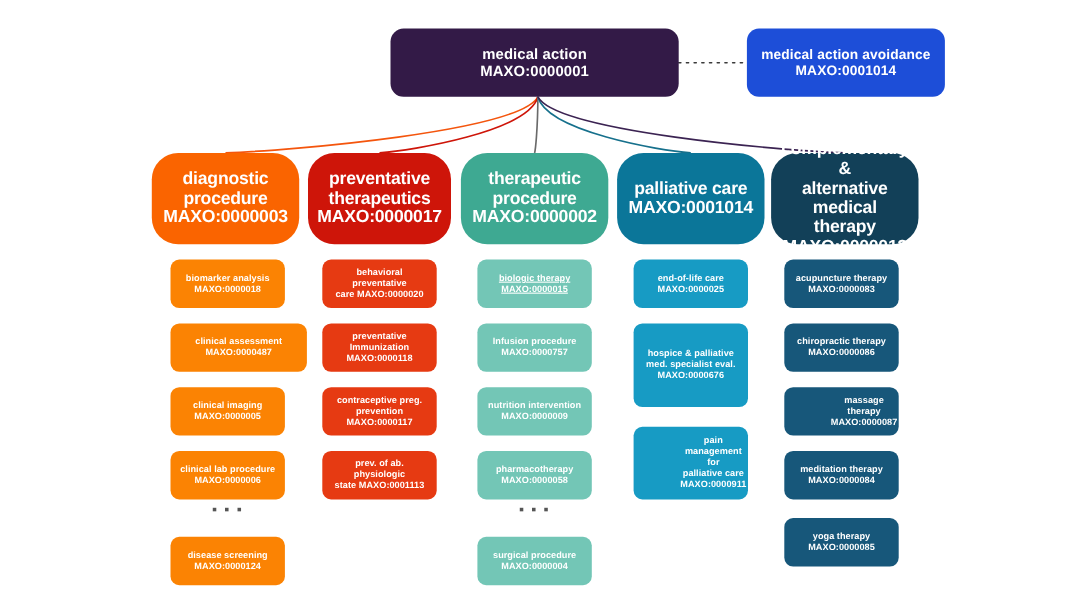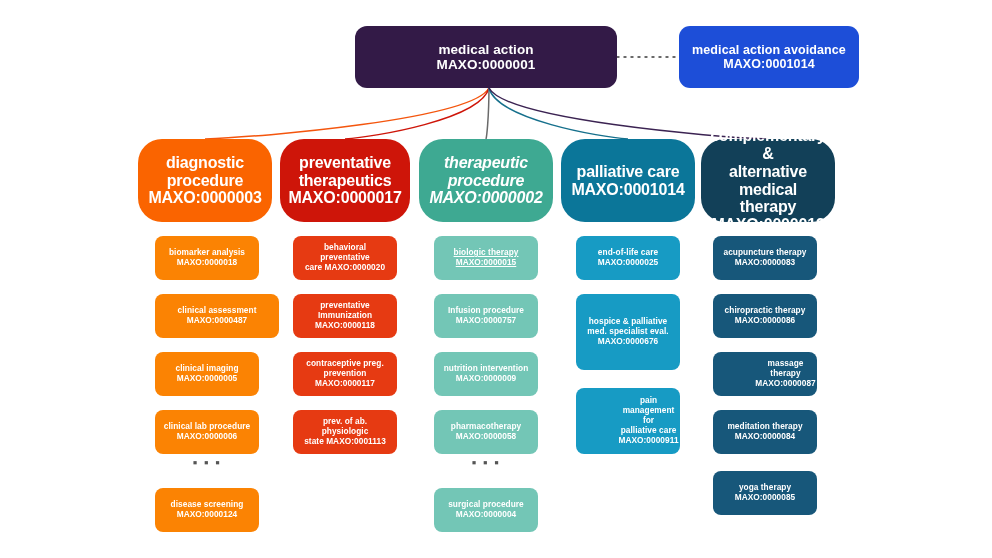--- a/index.html
+++ b/index.html
@@ -136,21 +136,21 @@
       </div>
       <div class="node leaf" style="left: 293px; top: 352px; width: 104px; height: 44px; background: rgb(230, 58, 18);">
         <span class="lbl">contraceptive preg.
 prevention
 MAXO:0000117</span>
       </div>
       <div class="node leaf" style="left: 293px; top: 410px; width: 104px; height: 44px; background: rgb(230, 58, 18);">
         <span class="lbl">prev. of ab. physiologic
 state MAXO:0001113</span>
       </div>
-      <div class="node cat" style="left: 419px; top: 139px; width: 134px; height: 83px; background: rgb(62, 169, 146); font-style: italic;">
+      <div class="node cat" style="left: 419px; top: 139px; width: 134px; height: 83px; background: rgb(62, 169, 146);">
         <span class="lbl">therapeutic procedure
 MAXO:0000002</span>
       </div>
       <div class="node leaf" style="left: 434px; top: 236px; width: 104px; height: 44px; background: rgb(115, 198, 182); text-decoration: underline;">
         <span class="lbl">biologic therapy
 MAXO:0000015</span>
       </div>
       <div class="node leaf" style="left: 434px; top: 294px; width: 104px; height: 44px; background: rgb(115, 198, 182);">
         <span class="lbl">Infusion procedure
 MAXO:0000757</span>

